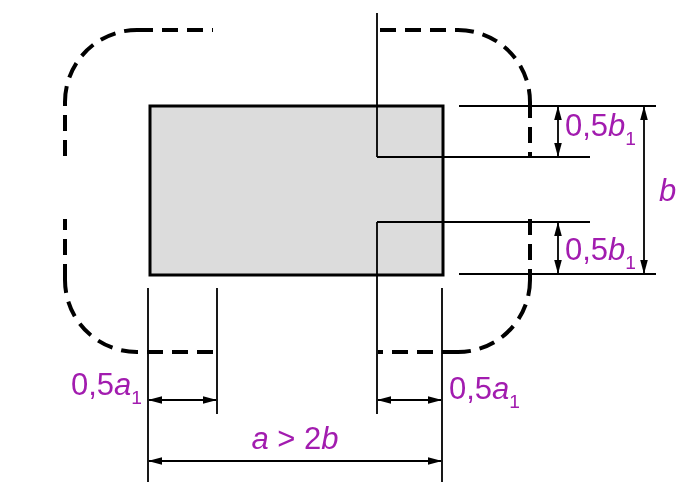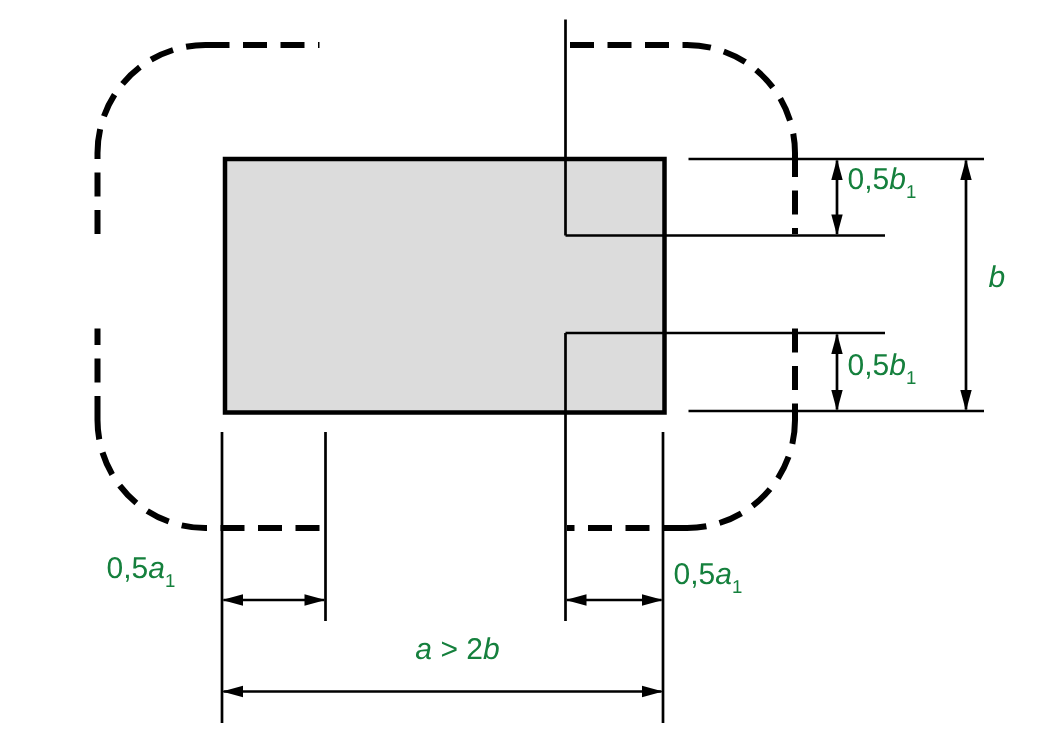--- a/index.html
+++ b/index.html
@@ -7,23 +7,23 @@
     position: relative;
     width: 693px;
     height: 500px;
     background: #ffffff;
     font-family: "Liberation Sans", sans-serif;
     overflow: hidden;
   }
   .stage svg { position: absolute; left: 0; top: 0; }
   .dim-label {
     position: absolute;
-    font-size: 20px;
+    font-size: 31px;
     line-height: 1;
-    color: #15803d;
+    color: #a21caf;
     white-space: pre;
     letter-spacing: 0;
   }
   .dim-label i { font-style: italic; }
   .dim-label sub {
     font-size: 0.62em;
     line-height: 0;
     position: relative;
     top: 0.12em;
   }
@@ -87,15 +87,15 @@
   <div class="dim-label" style="left:565px; top:110px;"><span>0,5</span><i>b</i><sub>1</sub></div>
 
   <div class="dim-label" style="left:565px; top:234px;"><span>0,5</span><i>b</i><sub>1</sub></div>
 
   <div class="dim-label" style="left:659px; top:175px;"><i>b</i></div>
 
   <div class="dim-label" style="left:71px; top:369px;"><span>0,5</span><i>a</i><sub>1</sub></div>
 
   <div class="dim-label" style="left:449px; top:373px;"><span>0,5</span><i>a</i><sub>1</sub></div>
 
-  <div class="dim-label centered" style="left:305px; top:423px;"><i>a</i><span> &gt; 2</span><i>b</i></div>
+  <div class="dim-label centered" style="left:295px; top:423px;"><i>a</i><span> &gt; 2</span><i>b</i></div>
 
 </div>
 
 </body></html>

